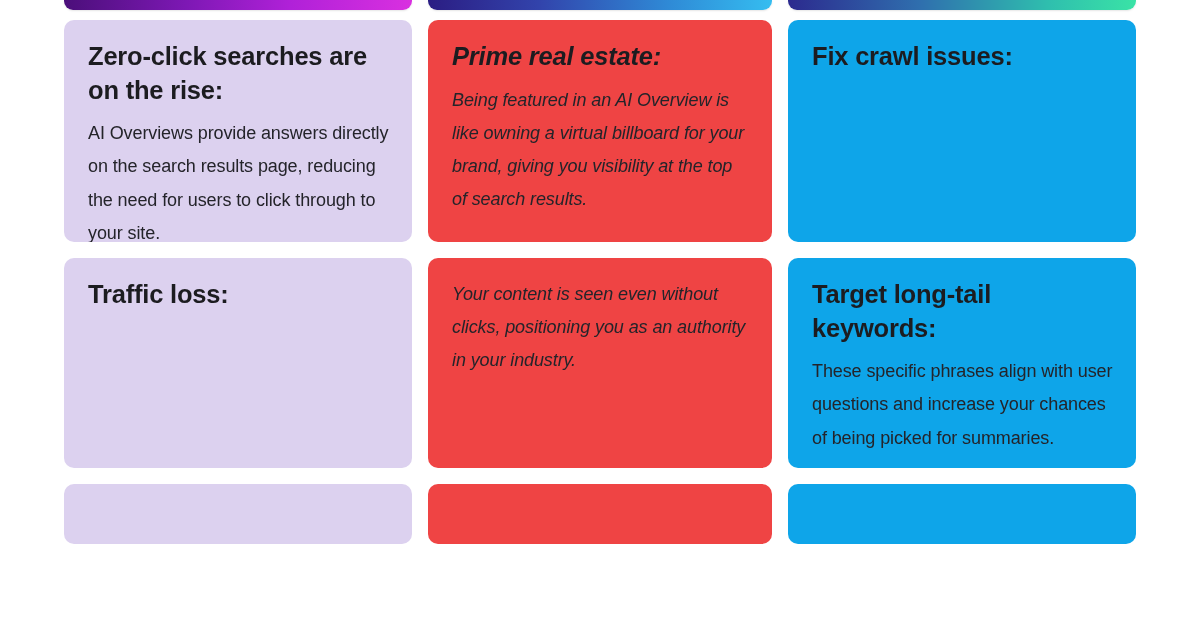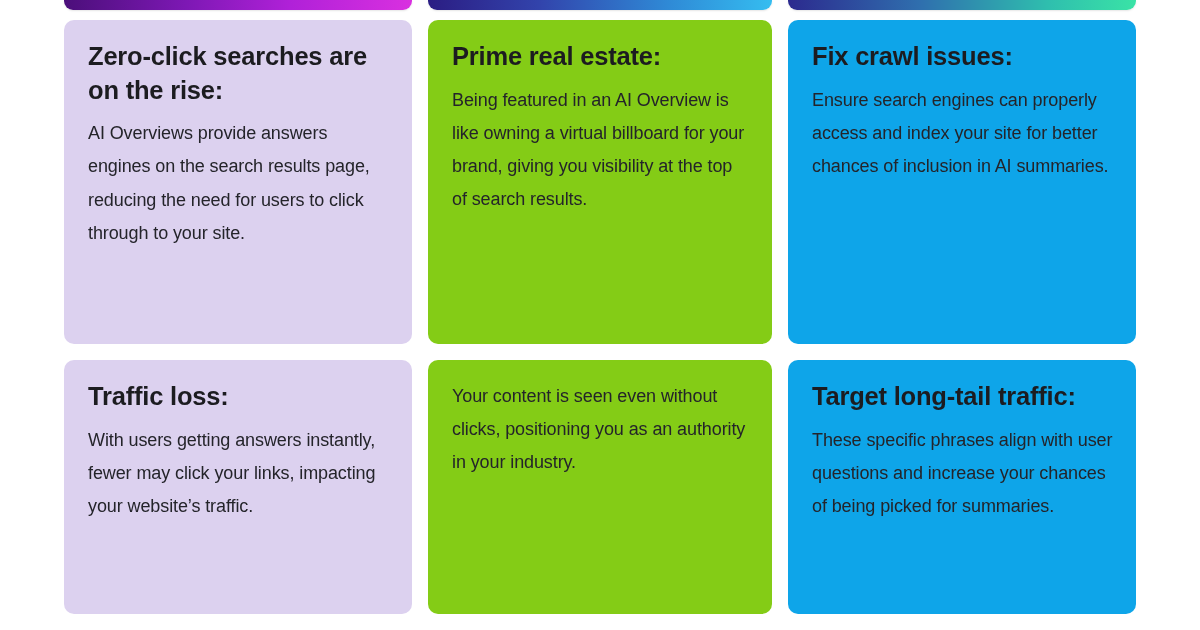--- a/index.html
+++ b/index.html
@@ -51,22 +51,22 @@
     column-gap: 16px;
     row-gap: 16px;
   }
 
   .card {
     border-radius: 10px;
     padding: 20px 22px 20px 24px;
     box-sizing: border-box;
     overflow: hidden;
   }
-  .card.r1 { height: 324px; }
-  .card.r2 { height: 254px; }
+  .card.r1 { height: 222px; }
+  .card.r2 { height: 210px; }
   .card.r3 { height: 60px; }
 
   .card-title {
     font-size: 25.5px;
     font-weight: 700;
     line-height: 1.32;
     letter-spacing: -0.2px;
     color: #1c1c20;
     margin: 0 0 10px 0;
   }
@@ -74,21 +74,21 @@
     font-size: 18px;
     font-weight: 400;
     line-height: 1.84;
     letter-spacing: -0.1px;
     color: #24242a;
     margin: 0;
   }
 
   
   .c-lav  { background: #dcd1ef; }
-  .c-blue { background: #84cc16; }
+  .c-blue { background: #ef4444; font-style: italic; }
   .c-mint { background: #0ea5e9; }
 
   .g-purple { background: linear-gradient(90deg, #4b0f7a 0%, #7d18b4 35%, #b021d8 65%, #d930e0 100%); }
   .g-blue   { background: linear-gradient(90deg, #2b1d83 0%, #3243ab 32%, #2f8ad6 70%, #35bdf0 100%); }
   .g-green  { background: linear-gradient(90deg, #2c2a8e 0%, #2f6fae 38%, #2fbfae 75%, #3ae3a6 100%); }
 </style>
 </head>
 <body>
 
 <div class="page">
@@ -96,44 +96,42 @@
   <div class="gradient-row">
     <div class="gradient-bar g-purple"></div>
     <div class="gradient-bar g-blue"></div>
     <div class="gradient-bar g-green"></div>
   </div>
 
   <div class="grid">
 
     <div class="card r1 c-lav">
       <p class="card-title">Zero-click searches are on the rise:</p>
-      <p class="card-body">AI Overviews provide answers engines on the search results page, reducing the need for users to click through to your site.</p>
+      <p class="card-body">AI Overviews provide answers directly on the search results page, reducing the need for users to click through to your site.</p>
     </div>
 
     <div class="card r1 c-blue">
       <p class="card-title">Prime real estate:</p>
       <p class="card-body">Being featured in an AI Overview is like owning a virtual billboard for your brand, giving you visibility at the top of search results.</p>
     </div>
 
     <div class="card r1 c-mint">
       <p class="card-title">Fix crawl issues:</p>
-      <p class="card-body">Ensure search engines can properly access and index your site for better chances of inclusion in AI summaries.</p>
     </div>
 
     <div class="card r2 c-lav">
       <p class="card-title">Traffic loss:</p>
-      <p class="card-body">With users getting answers instantly, fewer may click your links, impacting your website’s traffic.</p>
     </div>
 
     <div class="card r2 c-blue">
       <p class="card-body">Your content is seen even without clicks, positioning you as an authority in your industry.</p>
     </div>
 
     <div class="card r2 c-mint">
-      <p class="card-title">Target long-tail traffic:</p>
+      <p class="card-title">Target long-tail keywords:</p>
       <p class="card-body">These specific phrases align with user questions and increase your chances of being picked for summaries.</p>
     </div>
 
     <div class="card r3 c-lav"></div>
     <div class="card r3 c-blue"></div>
     <div class="card r3 c-mint"></div>
 
   </div>
 </div>
 

